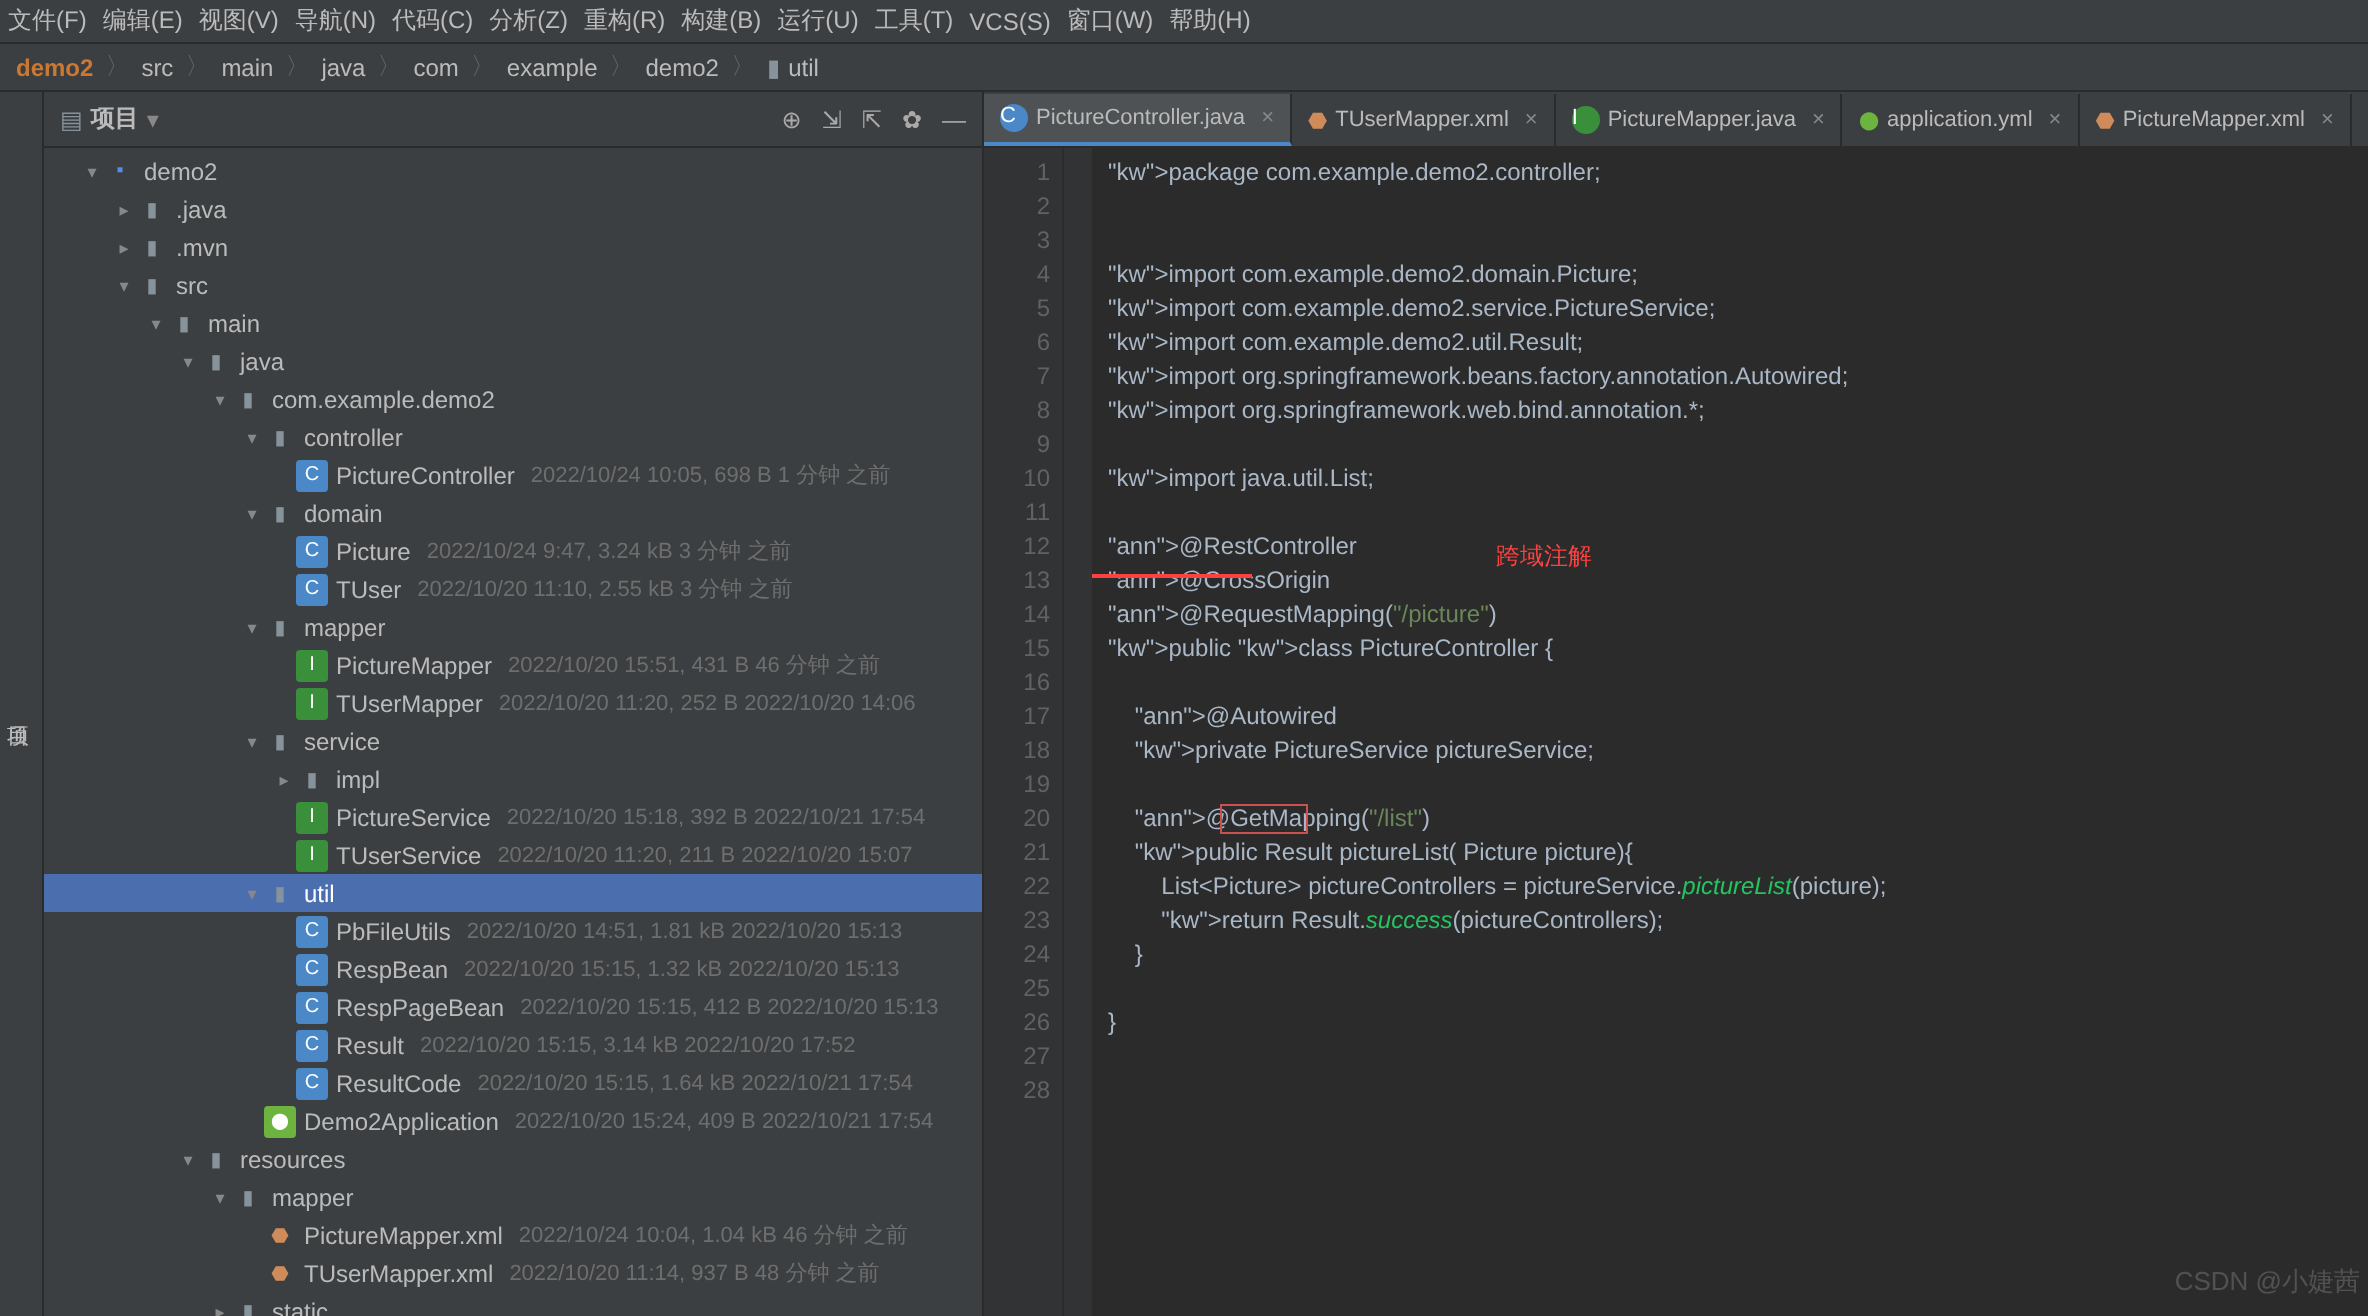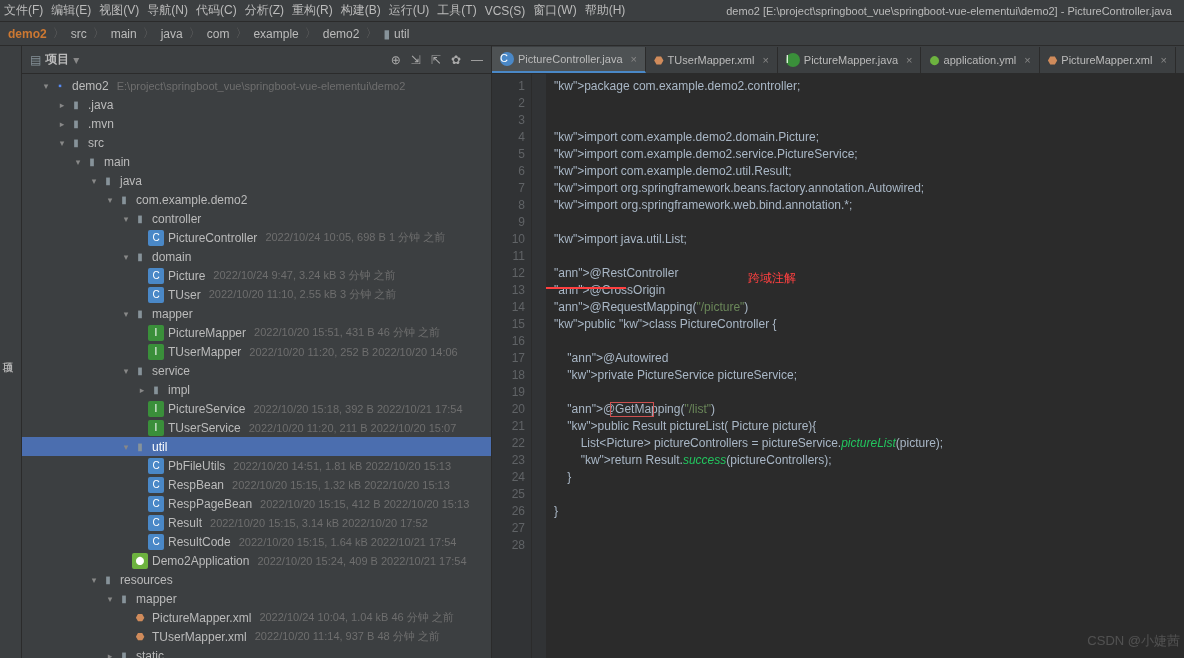--- a/index.html
+++ b/index.html
@@ -55,21 +55,20 @@
   <span>导航(N)</span>
   <span>代码(C)</span>
   <span>分析(Z)</span>
   <span>重构(R)</span>
   <span>构建(B)</span>
   <span>运行(U)</span>
   <span>工具(T)</span>
   <span>VCS(S)</span>
   <span>窗口(W)</span>
   <span>帮助(H)</span>
-  <span class="title-text">demo2 [E:\project\springboot_vue\springboot-vue-elementui\demo2] - PictureController.java</span>
 </div>
 
 <div class="breadcrumb">
   <span class="crumb first">demo2</span>
     <span class="sep">〉</span>
   <span class="crumb">src</span>
     <span class="sep">〉</span>
   <span class="crumb">main</span>
     <span class="sep">〉</span>
   <span class="crumb">java</span>
@@ -98,21 +97,20 @@
         <span>⇱</span>
         <span>✿</span>
         <span>—</span>
       </div>
     </div>
     <div class="tree" id="tree">
         <div class="tree-row" style="padding-left: 18px;">
           <span class="arrow">▾</span>
           <span class="icon" style="color: rgb(86, 138, 242);">▪</span>
           <span class="name">demo2</span>
-          <span class="meta">E:\project\springboot_vue\springboot-vue-elementui\demo2</span>
         </div>
         <div class="tree-row" style="padding-left: 34px;">
           <span class="arrow">▸</span>
           <span class="icon" style="color: rgb(135, 147, 154);">▮</span>
           <span class="name">.java</span>
         </div>
         <div class="tree-row" style="padding-left: 34px;">
           <span class="arrow">▸</span>
           <span class="icon" style="color: rgb(135, 147, 154);">▮</span>
           <span class="name">.mvn</span>

